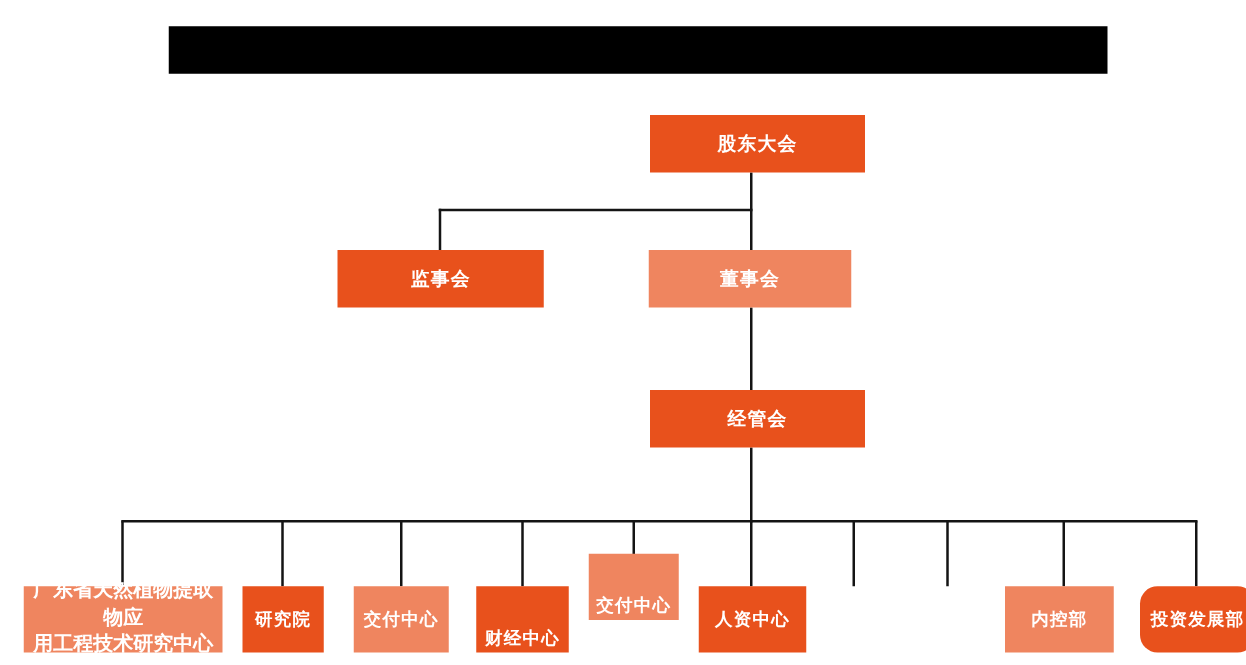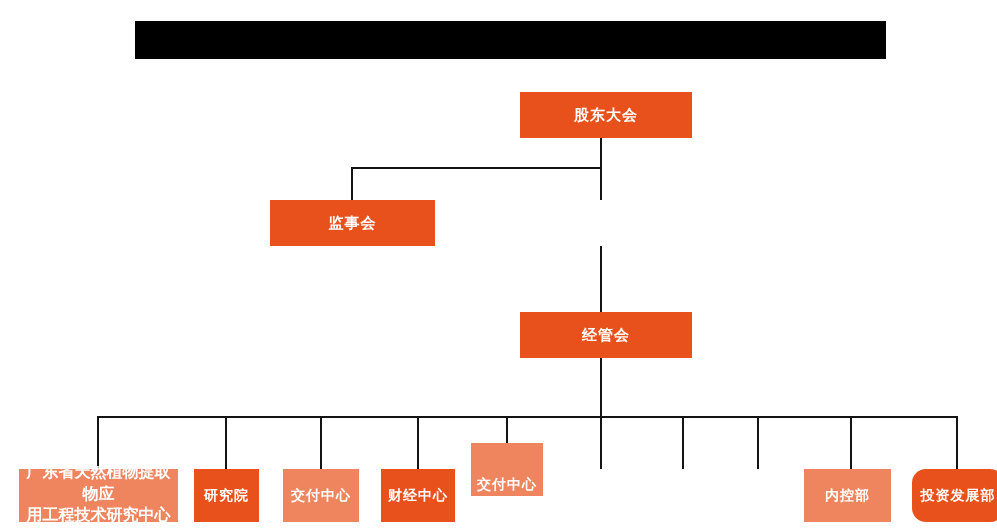--- a/index.html
+++ b/index.html
@@ -61,42 +61,48 @@
   <div class="line" style="left:834px; top:417px; width:2px; height:52px;"></div>
   <div class="line" style="left:940px; top:417px; width:2px; height:52px;"></div>
 
   <div class="node primary" style="left:504px; top:92px; width:172px; height:46px;">
     <span class="ln">股东大会</span>
   </div>
 
   <div class="node primary" style="left:254px; top:200px; width:165px; height:46px;justify-content:center;">
     <span class="ln">监事会</span>
   </div>
+  <div class="node secondary" style="left:503px; top:200px; width:162px; height:46px;">
+    <span class="ln">董事会</span>
+  </div>
 
   <div class="node primary" style="left:504px; top:312px; width:172px; height:46px;text-align:center;">
     <span class="ln">经管会</span>
   </div>
 
   <div class="node secondary tiny" style="left:3px; top:469px; width:159px; height:53px;">
     <span>
       <span class="ln">广东省天然植物提取物应</span>
       <span class="ln">用工程技术研究中心</span>
     </span>
   </div>
   <div class="node primary small" style="left:178px; top:469px; width:65px; height:53px;">
     <span class="ln">研究院</span>
   </div>
   <div class="node secondary small" style="left:267px; top:469px; width:76px; height:53px;">
     <span class="ln">交付中心</span>
   </div>
-  <div class="node primary small" style="left:365px; top:469px; width:74px; height:53px;">
+  <div class="node primary small" style="left:365px; top:469px; width:74px; height:53px;align-items:flex-end;">
     <span class="ln">财经中心</span>
   </div>
   <div class="node secondary small" style="left:455px; top:443px; width:72px; height:53px;align-items:flex-end;">
     <span class="ln">交付中心</span>
+  </div>
+  <div class="node primary small" style="left:543px; top:469px; width:86px; height:53px;">
+    <span class="ln">人资中心</span>
   </div>
   <div class="node secondary small" style="left:788px; top:469px; width:87px; height:53px;">
     <span class="ln">内控部</span>
   </div>
   <div class="node primary small" style="left:896px; top:469px; width:92px; height:53px;border-radius:14px;">
     <span class="ln">投资发展部</span>
   </div>
 
 </div>
 

